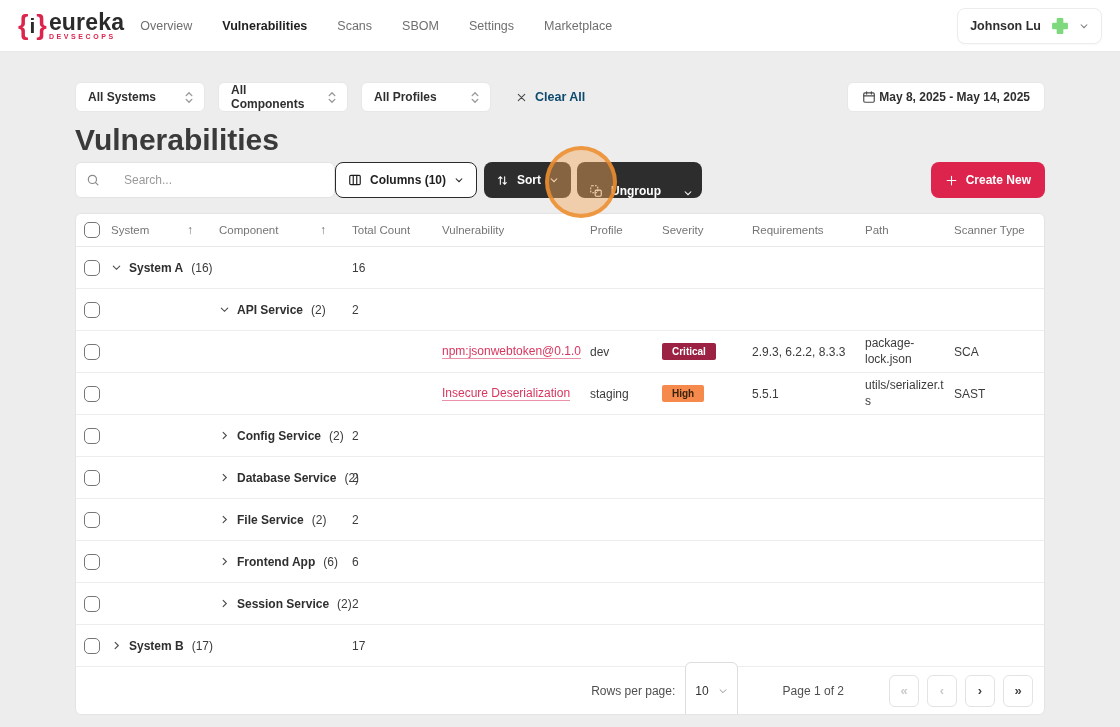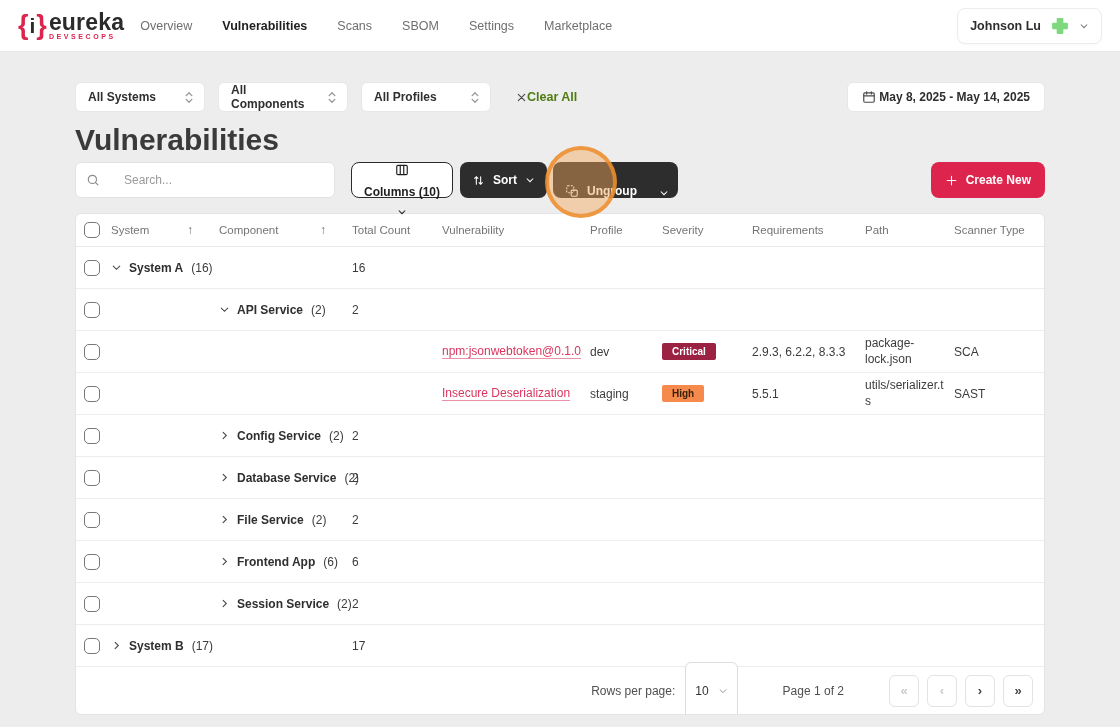--- a/index.html
+++ b/index.html
@@ -20,33 +20,33 @@
   .user-chip { margin-left:auto; display:flex; align-items:center; gap:9px; border:1px solid #ECECEC; border-radius:8px; padding:7px 12px; background:#fff; cursor:pointer; box-shadow:0 1px 2px rgba(0,0,0,.03); }
   .user-name { font-size:12.5px; font-weight:700; color:#2E2E2E; }
   .chev-gray { color:#7A7A7A; display:flex; }
 
   
   .content { padding:0 75px; }
 
   .filter-row { margin-top:30px; display:flex; align-items:center; gap:13px; }
   .select { width:130px; height:30px; background:#fff; border:1px solid #E7E7E7; border-radius:6px; display:flex; align-items:center; justify-content:space-between; padding:0 10px 0 12px; cursor:pointer;gap:8px; }
   .select .lbl { font-size:12px; font-weight:600; color:#2F2F2F; }
-  .clear-all { display:flex; align-items:center; background:none; border:none; font-family:inherit; font-size:12.5px; font-weight:600; color:#4d7c0f; margin-left:12px; cursor:pointer; }
+  .clear-all { display:flex; align-items:center; gap:8px; background:none; border:none; font-family:inherit; font-size:12.5px; font-weight:600; color:#0c4a6e; margin-left:12px; cursor:pointer; }
   .date-btn { margin-left:auto; height:30px; background:#fff; border:1px solid #E7E7E7; border-radius:6px; display:flex; align-items:center; gap:3px; padding:0 14px; cursor:pointer; }
   .date-btn .lbl { font-size:12px; font-weight:600; color:#2F2F2F; }
 
   .page-title { margin-top:6px; height:44px; line-height:44px; font-size:30px; font-weight:700; color:#3A3A3A; }
 
   
   .toolbar { position:relative; display:flex; align-items:center; height:36px; }
   .search-box { width:260px; height:36px; background:#fff; border:1px solid #E3E3E3; border-radius:6px; display:flex; align-items:center; gap:24px; padding:0 10px; }
   .search-box input { border:none; outline:none; flex:1; font-family:inherit; font-size:12px; color:#333; background:transparent; }
   .search-box input::placeholder { color:#9A9A9A; }
   .btn { height:36px; display:flex; align-items:center; gap:8px; border-radius:8px; font-family:inherit; font-size:12px; font-weight:700; cursor:pointer; }
-  .btn-outline-dark { background:#fff; border:1.5px solid #2B2B2B; color:#1E1E1E; padding:0 12px; margin-left:16px;flex-direction:column; }
+  .btn-outline-dark { background:#fff; border:1.5px solid #2B2B2B; color:#1E1E1E; padding:16px 12px; margin-left:0; }
   .btn-dark { background:#2D2D2D; border:none; color:#fff; padding:0 12px; margin-left:7px; }
   .split { display:flex; align-items:flex-end; margin-left:6px; background:#2D2D2D; border-radius:8px; height:36px; }
   .split .main { display:flex; align-items:center; gap:8px; color:#fff; font-size:12px; font-weight:700; padding:0 12px; cursor:pointer; }
   .split .divider { width:1px; background:rgba(255,255,255,.28); margin:6px 0; }
   .split .caret { display:flex; align-items:center; padding:0 9px; color:#fff; cursor:pointer; }
   .spotlight { position:absolute; left:470px; top:-16px; width:72px; height:72px; border-radius:50%; border:4px solid rgba(236,141,45,.85); background:rgba(243,166,92,.45); pointer-events:none; z-index:3; }
   .spacer { flex:1; }
   .btn-bulk { background:#FDF5F7; border:1px solid #F0B9C7; color:#D4718A; padding:0 12px; }
   .bulk-badge { width:18px; height:18px; border-radius:50%; background:#E391A6; color:#fff; font-size:10px; font-weight:700; display:flex; align-items:center; justify-content:center; }
   .btn-create { background:#DC244C; border:none; color:#fff; padding:0 14px; margin-left:19px; }

